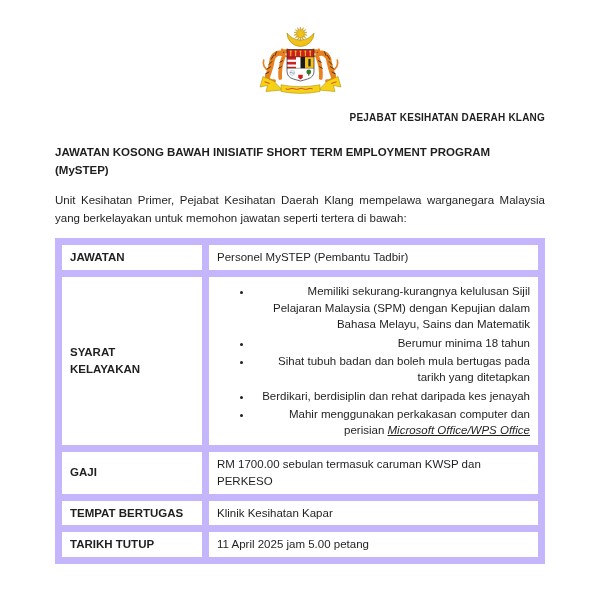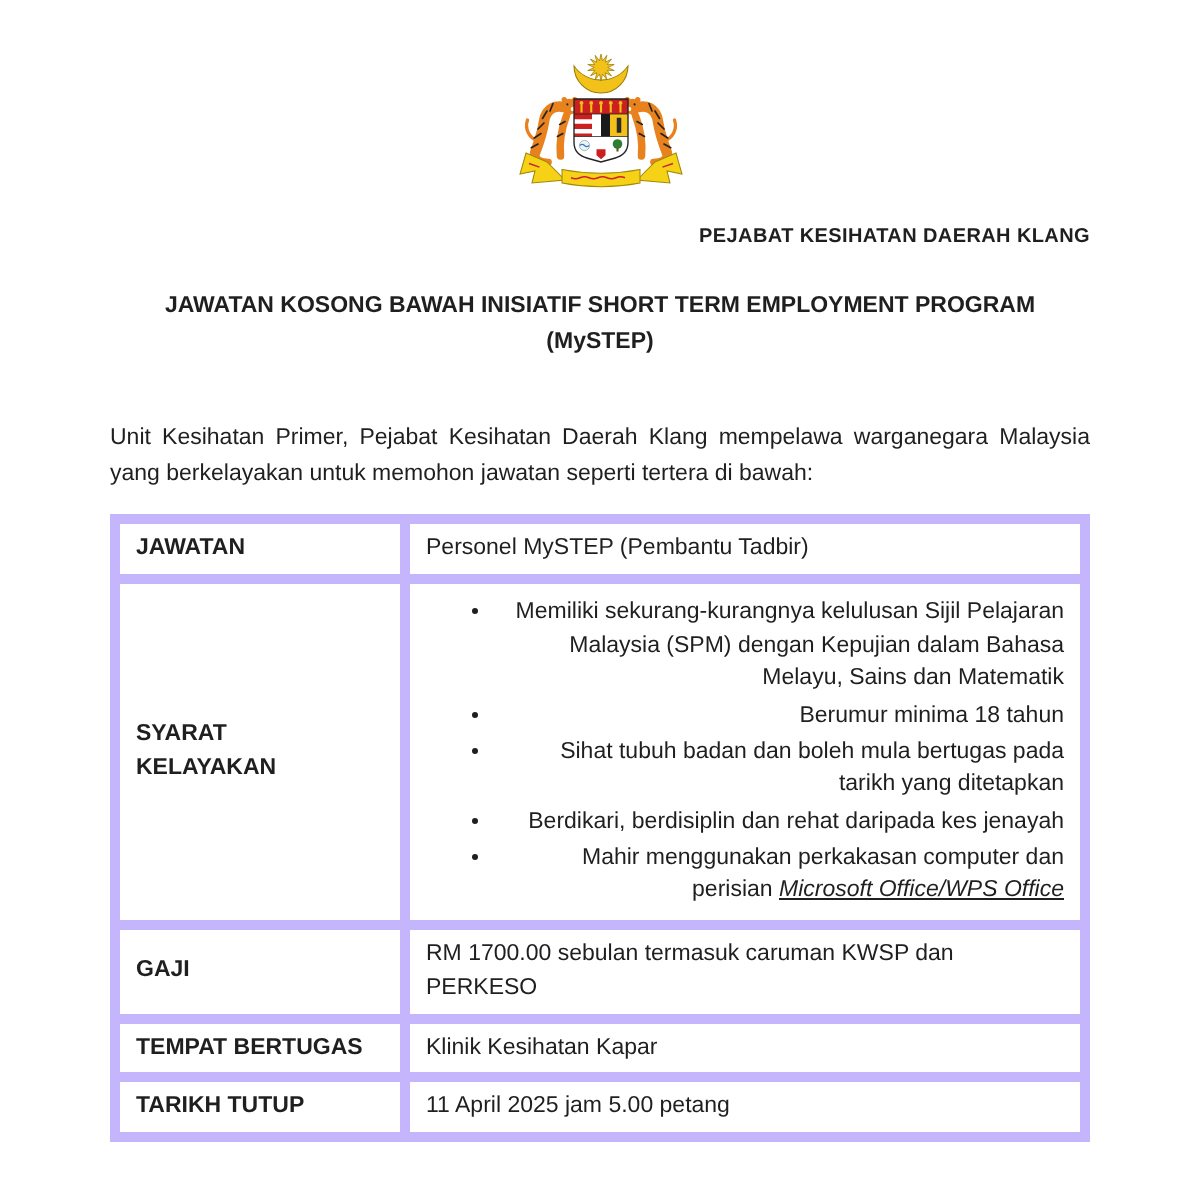--- a/index.html
+++ b/index.html
@@ -8,31 +8,31 @@
     font-family:"Liberation Sans", sans-serif;color:#1f1f1f;
   }
   .page{box-sizing:border-box;width:600px;height:600px;padding:24px 55px 0 55px;}
   .emblem-wrap{text-align:center;}
   .emblem{width:105px;height:75px;}
   .office-name{
     text-align:right;font-weight:bold;font-size:10px;letter-spacing:.2px;
     margin-top:9px;
   }
   .doc-title{
-    text-align:center;font-weight:bold;font-size:11.5px;line-height:1.55;
+    font-weight:bold;font-size:11.5px;line-height:1.55;
     margin-top:21px;
   }
   .intro{
-    font-size:11.5px;line-height:1.58;text-align:justify;margin-top:29px;
+    font-size:11.5px;line-height:1.58;text-align:justify;margin-top:11px;
   }
   table.vacancy{
     border-collapse:collapse;width:100%;margin-top:9px;font-size:11.5px;
   }
   table.vacancy td{
-    border:5px solid #c4b5fd;padding:4px 8px;vertical-align:middle;line-height:1.45;
+    border:7px solid #c4b5fd;padding:4px 8px;vertical-align:middle;line-height:1.45;
   }
   td.cell-label{
     font-weight:bold;width:124px;white-space:pre-line;
   }
   ul.req-list{margin:2px 0;padding-left:36px;}
   ul.req-list li{padding-left:3px;margin:1.5px 0;text-align:right;}
   .it{font-style:italic;text-decoration:underline;}
 </style>
 </head>
 <body>

